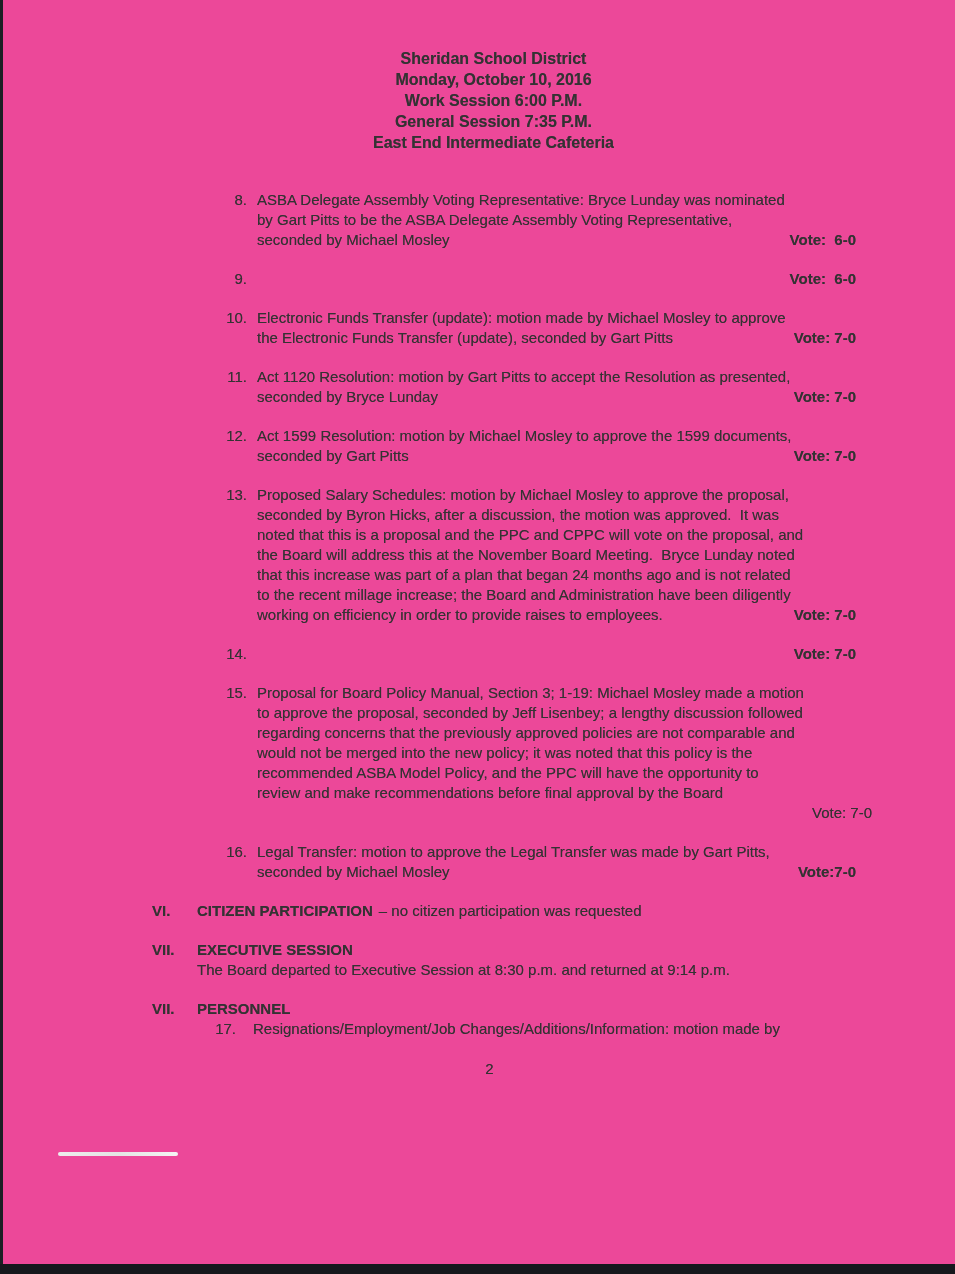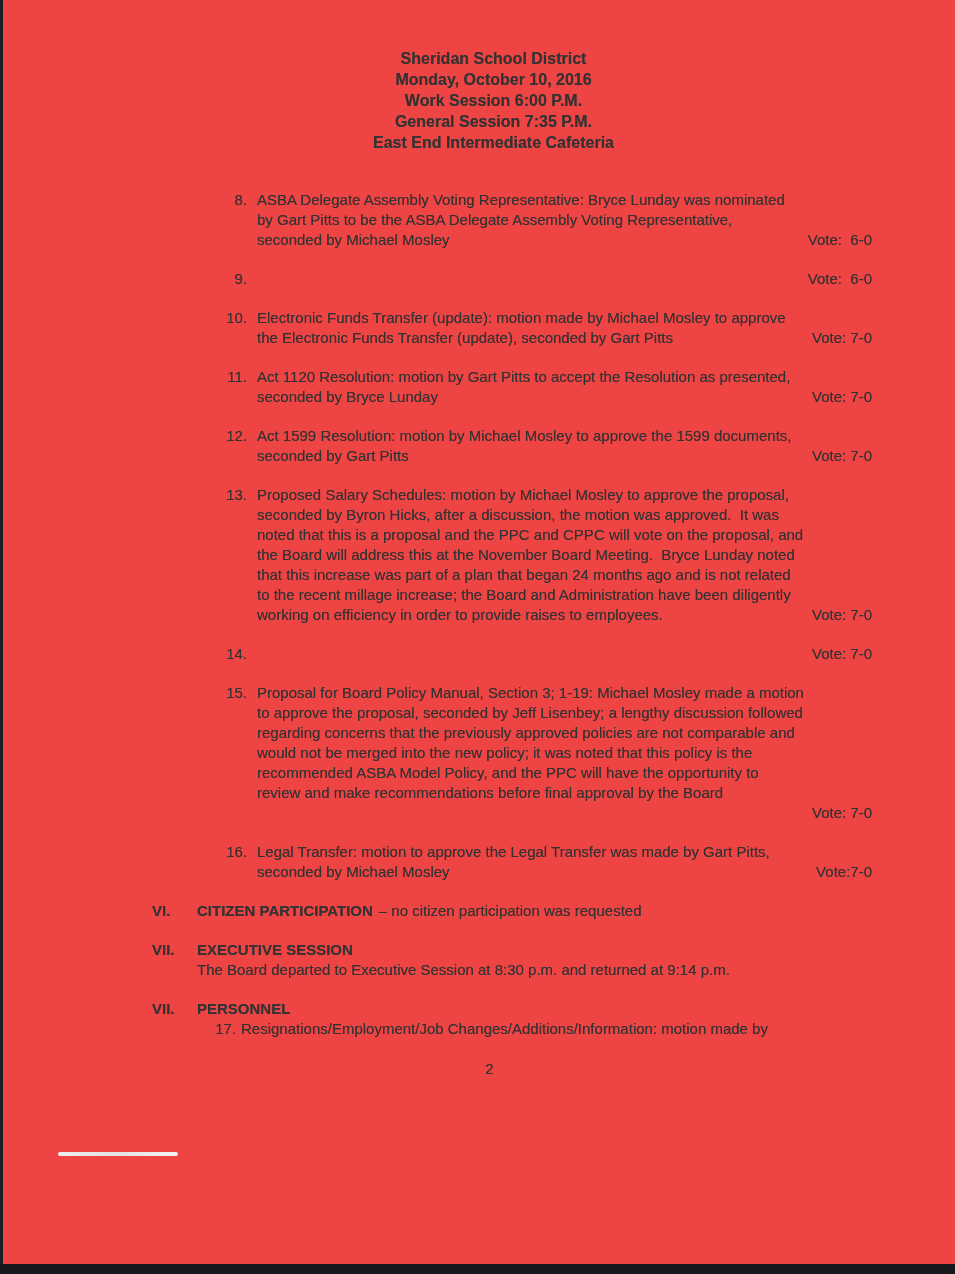--- a/index.html
+++ b/index.html
@@ -6,21 +6,21 @@
   body {
     width: 955px; height: 1274px;
     background: #ffffff;
     font-family: "Liberation Sans", "DejaVu Sans", sans-serif;
     color: #333333;
     position: relative;
     overflow: hidden;
   }
   .page {
     position: absolute; inset: 0;
-    background: #ef4444;
+    background: #ec4899;
   }
   .doc-text {
     font-size: 15px;
     line-height: 20px;
     text-shadow: 0 0 0.5px rgba(40,40,40,0.55);
   }
   .doc-header {
     margin-top: 48px;
     padding-left: 32px;
     text-align: center;
@@ -35,42 +35,43 @@
     display: grid;
     grid-template-columns: 26px 615px;
     column-gap: 10px;
     margin-left: 221px;
     margin-bottom: 19px;
   }
   .item-number { text-align: right; }
   .item-text { position: relative; white-space: pre-wrap; }
   .vote-label {
     position: absolute;
-    right: 0; bottom: 0;
+    right: 16px; bottom: 0;
     white-space: pre;
+    font-weight: bold;
   }
   .vote-own-line {
     text-align: right;
     white-space: pre;
   }
   .section {
     display: grid;
     grid-template-columns: 34px 1fr;
     column-gap: 11px;
     margin-left: 152px;
     margin-bottom: 19px;
     width: 740px;
   }
   .section-numeral { font-weight: bold; }
   .section-title { font-weight: bold; display: inline; }
   .section-inline-text { display: inline; margin-left: 6px; margin-top: 12px; }
   .sub-item {
     display: grid;
     grid-template-columns: 39px 615px;
-    column-gap: 5px;
+    column-gap: 17px;
   }
   .sub-item .item-number { text-align: right; }
   .page-footer {
     text-align: center;
     padding-left: 24px;
     margin-top: 20px;
     font-size: 15px;
   }
   .scan-edge-left {
     position: absolute; left: 0; top: 0;

